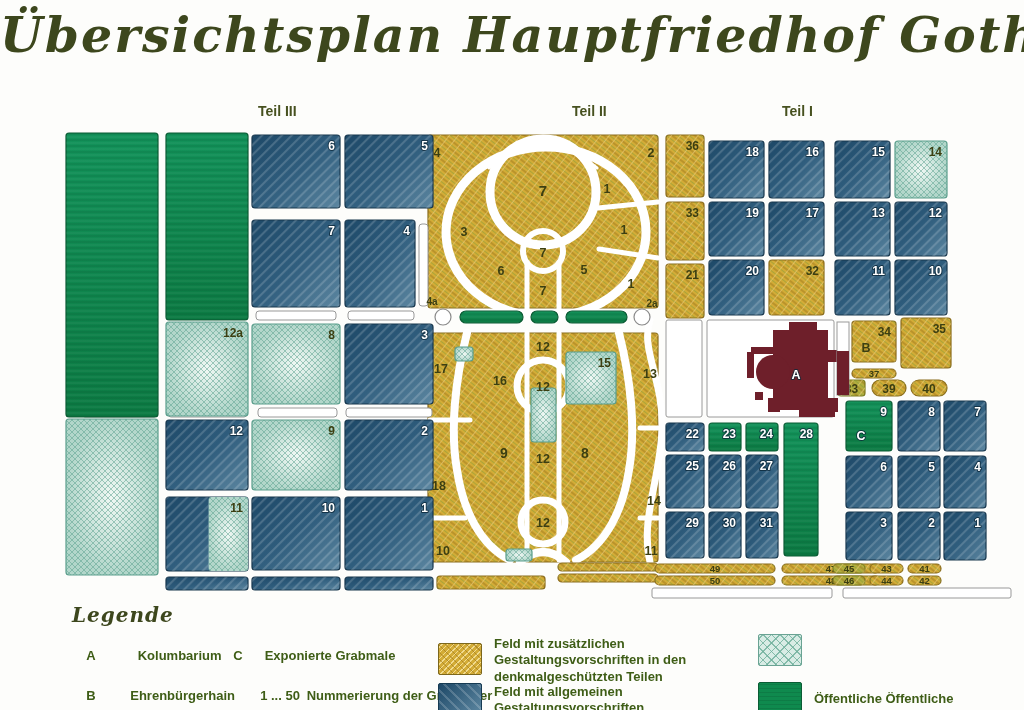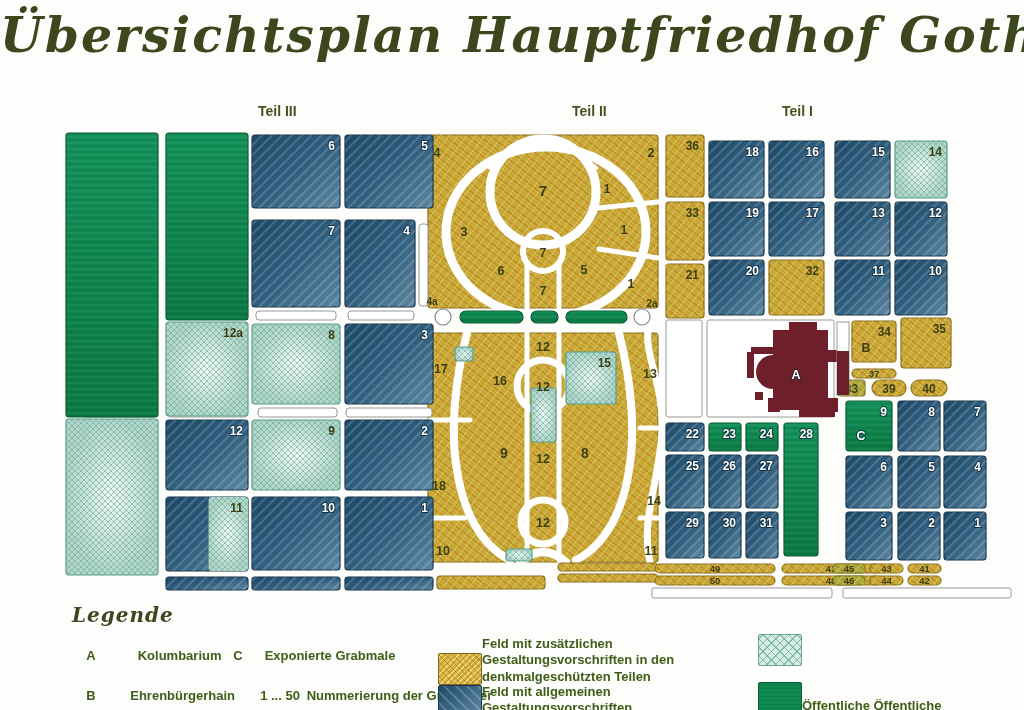--- a/index.html
+++ b/index.html
@@ -19,21 +19,21 @@
   
   .legend-heading{position:absolute;left:72px;top:603px;font-family:"DejaVu Serif",serif;
          font-style:italic;font-weight:bold;font-size:20px;color:#3d471d;letter-spacing:1px;}
   .abbr{position:absolute;color:#3e5d16;font-size:13px;font-weight:bold;text-align:center;}
   .abbr .k{display:inline-block;vertical-align:top;}
   .abbr .v{display:inline-block;vertical-align:top;}
   #abbrA{left:66px;top:648px;} #abbrA .k{width:50px;}#abbrA .v{width:120px;}
   #abbrB{left:66px;top:688px;} #abbrB .k{width:50px;}#abbrB .v{width:126px;}
   #abbrC{left:215px;top:648px;} #abbrC .k{width:46px;}
   #abbrN{left:215px;top:688px;} #abbrN .k{width:46px;margin-left:42px;}
-  .sw-item{position:absolute;display:flex;align-items:flex-end;}
+  .sw-item{position:absolute;display:flex;align-items:center;gap:12px;}
   .sw{flex:0 0 auto;width:42px;height:30px;border:1px solid #7c671c;border-radius:2px;}
   .sw-gold{background-color:#d3ac37;background-image:
       repeating-linear-gradient(45deg,rgba(150,110,20,.55) 0 1px,transparent 1px 5px),
       repeating-linear-gradient(-45deg,rgba(255,240,180,.7) 0 1px,transparent 1px 4px);}
   .sw-blue{border-color:#163a52;background-color:#2e5a7b;background-image:
       repeating-linear-gradient(45deg,rgba(255,255,255,.18) 0 2px,transparent 2px 8px),
       linear-gradient(135deg,#1d4867,#5d87a1);}
   .sw-teal{border-color:#6aa393;background-color:#d8ece5;background-image:
       repeating-linear-gradient(45deg,rgba(110,175,155,.8) 0 1px,transparent 1px 6px),
       repeating-linear-gradient(-45deg,rgba(110,175,155,.8) 0 1px,transparent 1px 6px);}

